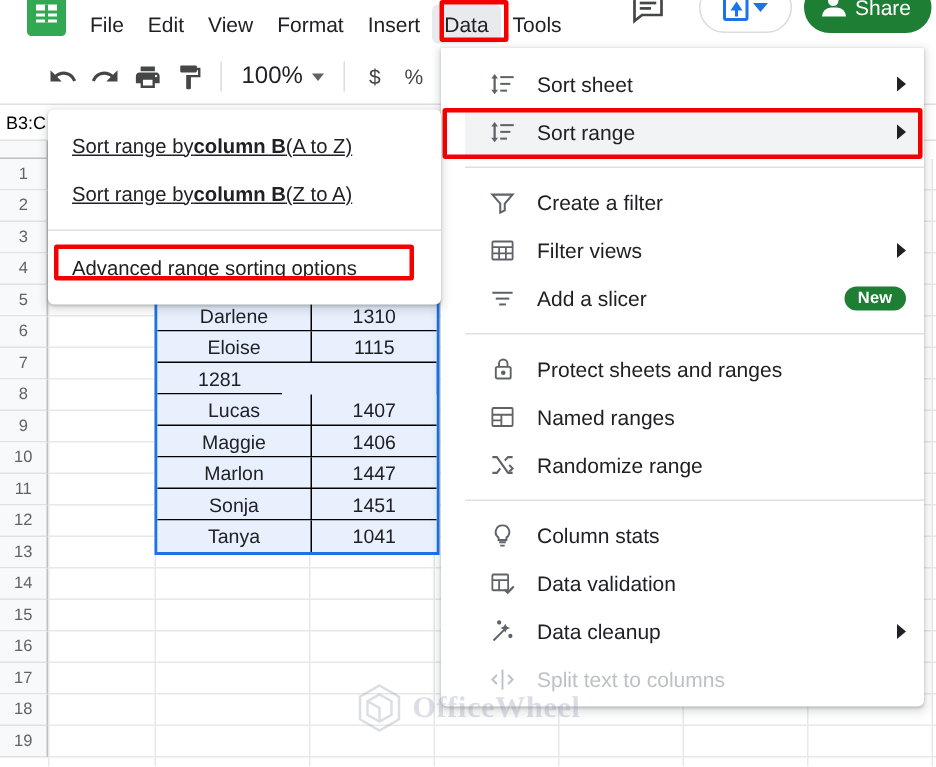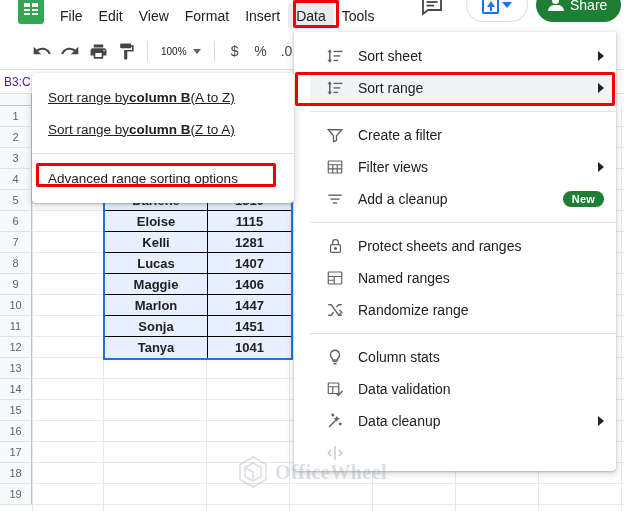--- a/index.html
+++ b/index.html
@@ -102,33 +102,33 @@
     border-bottom: 1px solid #e0e0e0;
   }
   .tb-inner { position:absolute; left: 28px; top: 5px; display:flex; align-items:center; height: 28px; gap: 0px;}
   .tb-btn {
     width: 28px; height: 28px; display:flex;align-items:center;justify-content:center;
     border-radius: 4px; color:#444746;
   }
   .tb-sep { width:1px; height:20px; background:#dadce0; margin: 0 7px; }
   .zoom-box {
     display:flex;align-items:center; gap: 6px; padding: 0 6px; height: 26px;
-    font-size: 10px; color:#202124;
+    font-size: 16px; color:#202124;
   }
   .caret-dark { width:0;height:0;border-left:4px solid transparent;border-right:4px solid transparent;border-top:5px solid #5f6368; }
   .tb-text { font-size: 14px; color:#444746; width: 26px; text-align:center; }
 
   
   .formulabar {
     position:absolute; top: 70px; left: 0; width: 624px; height: 24px;
     background:#fff; border-bottom: 1px solid #e0e0e0;
   }
   .namebox {
     position:absolute; left: 4px; top: 3px;
-    font-size: 12px; color:#4c1d95; line-height: 18px;
+    font-size: 12px; color:#000000; line-height: 18px;
   }
 
   
   .grid-wrap {
     position:absolute; top: 94px; left:0; width: 624px; height: 417px;
     background:#fff; overflow:hidden;
   }
   .corner-cell {
     position:absolute; left:0; top:0; width: 32px; height: 12px;
     background:#f8f9fa; border-right:1px solid #c0c0c0; border-bottom:1px solid #c0c0c0;
@@ -372,35 +372,34 @@
         <div class="gl-col" style="left: 0px;"></div>
         <div class="gl-col" style="left: 71px;"></div>
         <div class="gl-col" style="left: 174px;"></div>
         <div class="gl-col" style="left: 257px;"></div>
         <div class="gl-col" style="left: 340px;"></div>
         <div class="gl-col" style="left: 423px;"></div>
         <div class="gl-col" style="left: 506px;"></div>
         <div class="gl-col" style="left: 589px;"></div>
       </div>
 
-    <div class="datatable" id="datatable" style="top: 73px; font-weight: bold;">
+    <div class="datatable" id="datatable" style="top: 83px;">
         <div class="dt-row">
           <div class="dt-cell name">Connie</div>
           <div class="dt-cell val">1241</div>
         </div>
         <div class="dt-row">
           <div class="dt-cell name">Darlene</div>
           <div class="dt-cell val">1310</div>
         </div>
         <div class="dt-row">
           <div class="dt-cell name">Eloise</div>
           <div class="dt-cell val">1115</div>
         </div>
         <div class="dt-row">
-          <div class="dt-cell name">Kelli</div>
           <div class="dt-cell val">1281</div>
         </div>
         <div class="dt-row">
           <div class="dt-cell name">Lucas</div>
           <div class="dt-cell val">1407</div>
         </div>
         <div class="dt-row">
           <div class="dt-cell name">Maggie</div>
           <div class="dt-cell val">1406</div>
         </div>
@@ -467,21 +466,21 @@
         <span class="dm-arrow"></span>
       </div>
       <div class="dm-item">
         <span class="dm-ico">
           <svg width="18" height="18" viewBox="0 0 24 24" fill="currentColor">
             <rect x="3" y="6" width="18" height="1.8"></rect>
             <rect x="6" y="11.2" width="12" height="1.8"></rect>
             <rect x="9" y="16.4" width="6" height="1.8"></rect>
           </svg>
         </span>
-        <span class="dm-label">Add a cleanup</span>
+        <span class="dm-label">Add a slicer</span>
         <span class="badge-new">New</span>
       </div>
       <div class="dm-sep"></div>
       <div class="dm-item">
         <span class="dm-ico">
           <svg width="17" height="18" viewBox="0 0 24 24" fill="none" stroke="currentColor" stroke-width="1.8">
             <rect x="5" y="10" width="14" height="11" rx="1.5"></rect>
             <path d="M8 10V7a4 4 0 0 1 8 0v3"></path>
             <circle cx="12" cy="15.5" r="1.3" fill="currentColor"></circle>
           </svg>
@@ -545,20 +544,21 @@
         <span class="dm-arrow"></span>
       </div>
       <div class="dm-item disabled">
         <span class="dm-ico">
           <svg width="18" height="18" viewBox="0 0 24 24" fill="none" stroke="currentColor" stroke-width="1.7">
             <line x1="12" y1="3" x2="12" y2="21"></line>
             <path d="M7 8l-4 4 4 4"></path>
             <path d="M17 8l4 4-4 4"></path>
           </svg>
         </span>
+        <span class="dm-label">Split text to columns</span>
       </div>
     </div>
   <div id="hl-sortrange" style="border-color: rgb(245, 0, 0);"></div>
 
   <div class="sort-submenu" id="sort-submenu">
       <div class="sm-item">
         <span>Sort range by </span>
         <b>column B</b>
         <span> (A to Z)</span>
       </div>

